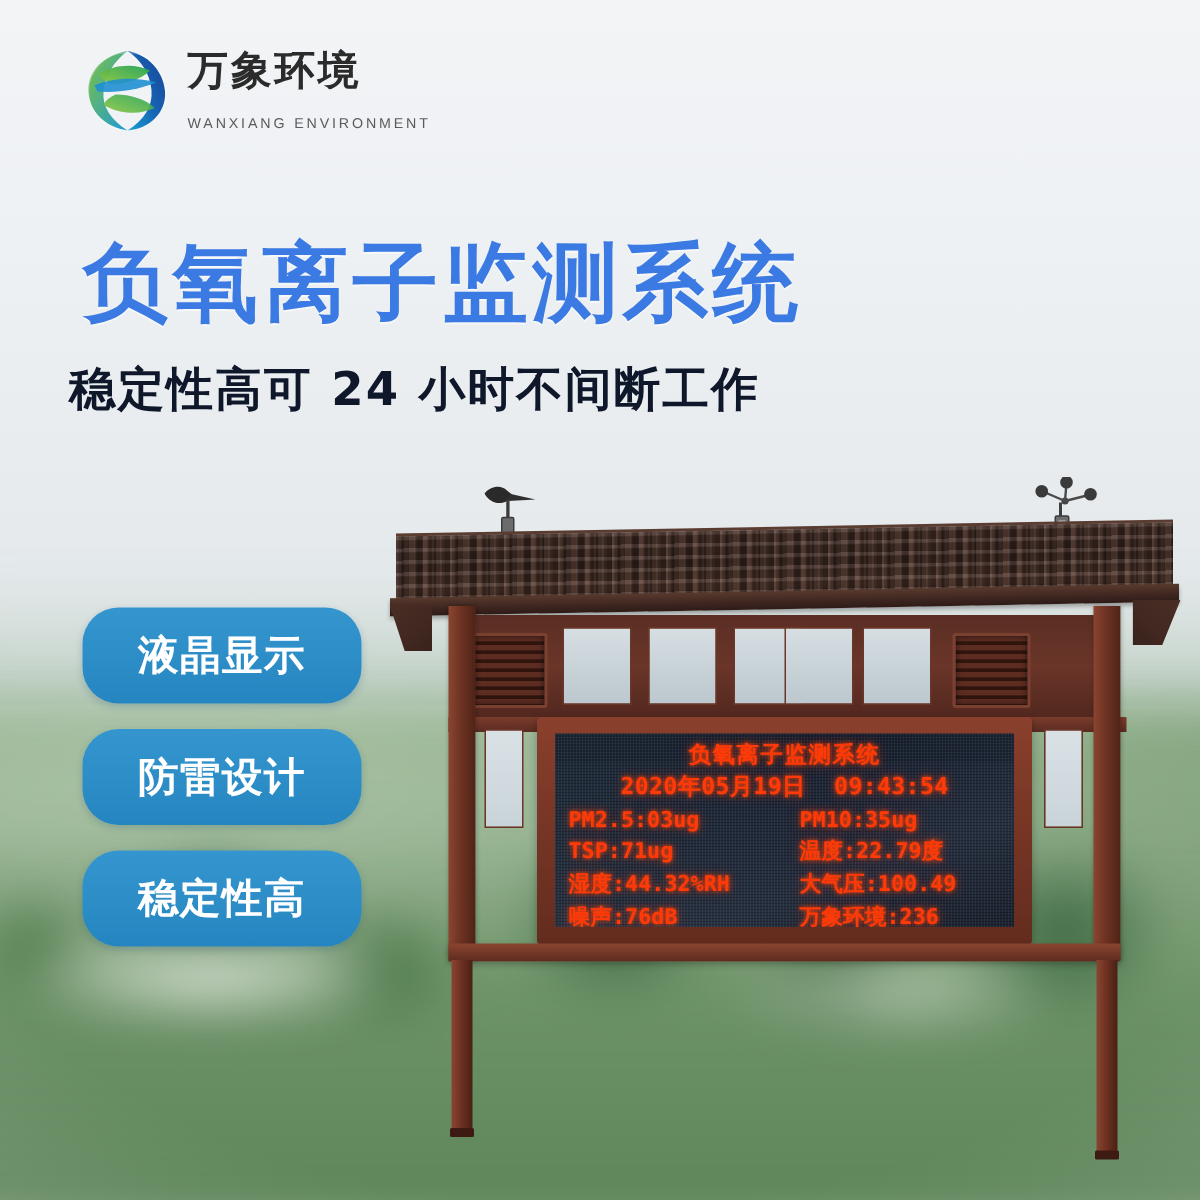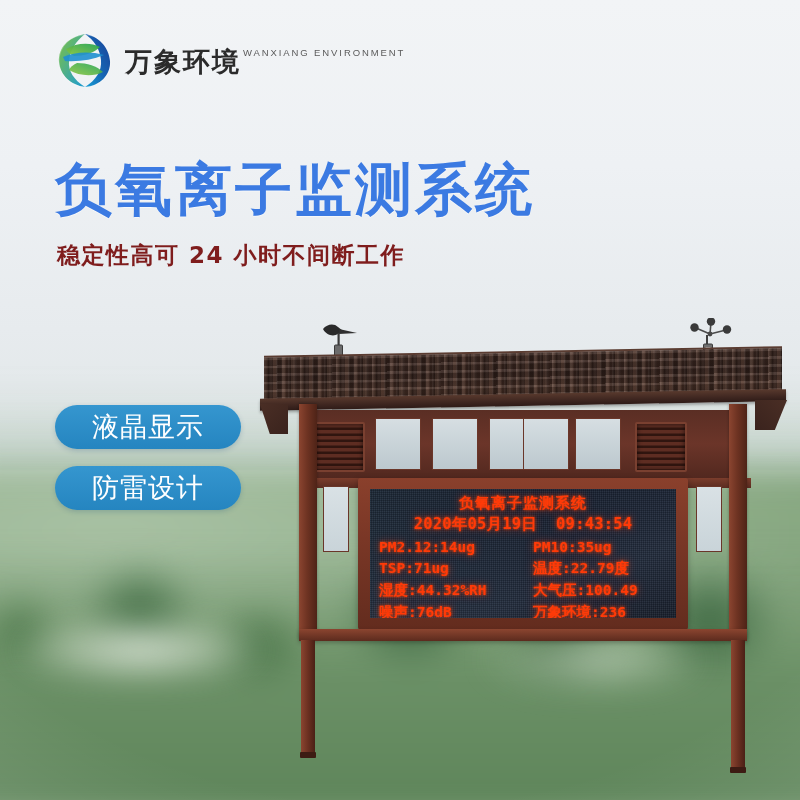--- a/index.html
+++ b/index.html
@@ -55,53 +55,53 @@
     filter:blur(16px);
   }
   .bg-vignette{
     position:absolute; inset:0;
     background:radial-gradient(130% 110% at 50% 40%,rgba(255,255,255,0) 55%,rgba(255,255,255,.35) 100%);
   }
 
   
   .logo{ position:absolute; left:54px; top:30px; display:flex; align-items:center; gap:9px; }
   .logo-mark{ width:62px; height:62px; position:relative; }
-  .logo-text{ display:flex; flex-direction:row; gap:2px; }
+  .logo-text{ display:flex; flex-direction:column; gap:17px; }
   .logo-cn{
     font-size:27px; font-weight:bold; color:#2b2b2b; letter-spacing:2px;
     font-family:"DejaVu Sans","Liberation Sans",sans-serif; line-height:1;
   }
   .logo-en{
     font-size:9.5px; color:#5b5b5b; letter-spacing:1.9px; line-height:1;
     font-family:"Liberation Sans",sans-serif;
   }
 
   
   .headline{
     position:absolute; left:55px; top:160px;
     font-size:57px; font-weight:bold; color:#3b7ae2; letter-spacing:3px;
     line-height:1.05; white-space:nowrap;
     font-family:"DejaVu Sans","Liberation Sans",sans-serif;
     text-shadow:0 1px 0 rgba(255,255,255,.5);
   }
   .subhead{
-    position:absolute; left:57px; top:243px;
-    font-size:23px; font-weight:bold; color:#7f1d1d; letter-spacing:1.5px;
+    position:absolute; left:46px; top:243px;
+    font-size:31px; font-weight:bold; color:#0f172a; letter-spacing:1.5px;
     white-space:nowrap; line-height:1.1;
     font-family:"DejaVu Sans","Liberation Sans",sans-serif;
   }
 
   
   .badges{ position:absolute; left:55px; top:405px; display:flex; flex-direction:column; gap:17px; }
   .badge{
     background:linear-gradient(180deg,#3596cf 0%,#2585c0 100%);
     color:#fff; border-radius:24px;
-    height:44px; min-width:186px; padding:16px 18px;
+    height:64px; min-width:186px; padding:16px 18px;
     display:flex; align-items:center; justify-content:center;
-    font-size:27px; font-weight:normal; letter-spacing:1px;
+    font-size:27px; font-weight:bold; letter-spacing:1px;
     font-family:"DejaVu Sans","Liberation Sans",sans-serif;
     box-shadow:0 2px 5px rgba(30,80,120,.22);
     white-space:nowrap;
   }
   .badge.latin{ letter-spacing:0; font-size:26px; }
 
   
   .kiosk{ position:absolute; left:255px; top:318px; width:535px; height:450px; }
 
   .vane{ position:absolute; left:62px; top:2px; width:44px; height:38px; }
@@ -293,20 +293,21 @@
       <div class="logo-en">WANXIANG ENVIRONMENT</div>
     </div>
   </div>
 
   <div class="headline">负氧离子监测系统</div>
   <div class="subhead">稳定性高可 24 小时不间断工作</div>
 
   <div class="badges">
     <div class="badge">液晶显示</div>
     <div class="badge">防雷设计</div>
+    <div class="badge">稳定性高</div>
   </div>
 
   <div class="kiosk">
 
     <div class="vane">
       <svg width="44" height="38" viewBox="0 0 44 38" aria-hidden="true">
         <path d="M6 9 C10 4 17 3 21 7 L26 11 L21 14 C16 17 9 15 6 9 Z" fill="#2a2a2a"></path>
         <path d="M22 9 L40 13 L22 14 Z" fill="#2f2f2f"></path>
         <rect x="20.5" y="13" width="2.2" height="13" fill="#3a3a3a"></rect>
         <rect x="17.5" y="25" width="8" height="11" rx="1" fill="#6b6b6b" stroke="#3a3a3a" stroke-width="1"></rect>
@@ -356,21 +357,21 @@
     <div class="screen-frame">
       <div class="screen">
         <div class="screen-sheen"></div>
         <div class="led">
           <div class="led-title">负氧离子监测系统</div>
           <div class="led-date">
             <span>2020年05月19日</span>&nbsp;
             <span>09:43:54</span>
           </div>
           <div class="led-grid">
-            <div class="led-cell">PM2.12:14ug</div>
+            <div class="led-cell">PM2.5:03ug</div>
             <div class="led-cell r">PM10:35ug</div>
             <div class="led-cell">TSP:71ug</div>
             <div class="led-cell r">温度:22.79度</div>
             <div class="led-cell">湿度:44.32%RH</div>
             <div class="led-cell r">大气压:100.49</div>
             <div class="led-cell">噪声:76dB</div>
             <div class="led-cell r">万象环境:236</div>
           </div>
         </div>
       </div>

